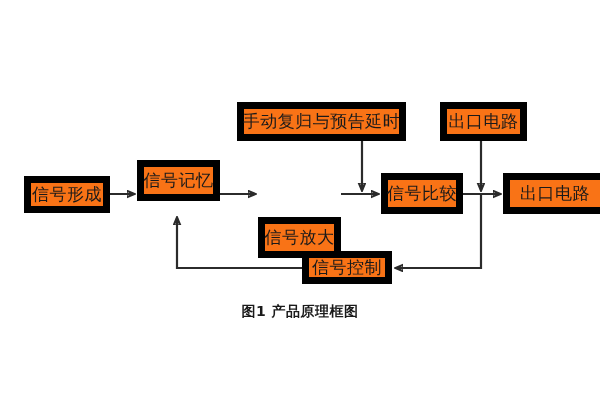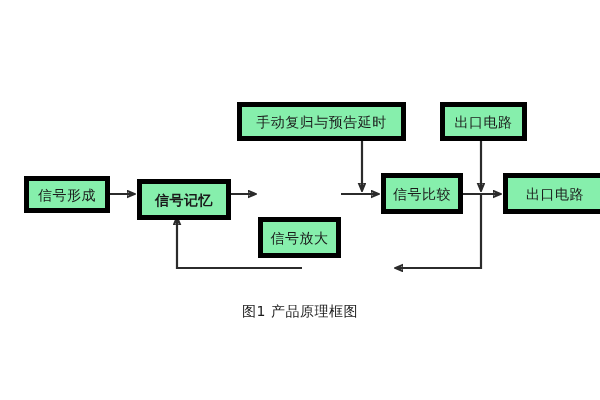--- a/index.html
+++ b/index.html
@@ -11,38 +11,39 @@
     position: relative;
     width: 600px;
     height: 400px;
     background: #ffffff;
     font-family: "DejaVu Sans", "Liberation Sans", sans-serif;
     overflow: hidden;
   }
   .node {
     position: absolute;
     box-sizing: border-box;
-    border: 5px solid #000000;
-    background: #86efac;
+    border: 7px solid #000000;
+    background: #f97316;
     color: #1a1a1a;
     display: flex;
     align-items: center;
     justify-content: center;
-    font-size: 14px;
+    font-size: 17px;
     letter-spacing: 0.5px;
     white-space: nowrap;
     line-height: 1;
   }
   .caption {
     position: absolute;
     color: #1a1a1a;
     font-size: 14px;
     letter-spacing: 0.5px;
     white-space: nowrap;
     text-align: center;
+    font-weight: bold;
   }
   svg.wires {
     position: absolute;
     left: 0;
     top: 0;
     width: 600px;
     height: 400px;
     pointer-events: none;
   }
   svg.wires path, svg.wires line {
@@ -77,21 +78,21 @@
 
     <path d="M481,194 L481,268 L396,268" marker-end="url(#ah)"></path>
 
     <path d="M302,268 L177,268 L177,218" marker-end="url(#ah)"></path>
   </svg>
 
   <div class="node" style="left:24px; top:176px; width:86px; height:37px;">
     <span>信号形成</span>
   </div>
 
-  <div class="node" style="left:137px; top:179px; width:94px; height:41px;font-weight:bold;">
+  <div class="node" style="left:137px; top:160px; width:83px; height:41px;">
     <span>信号记忆</span>
   </div>
 
   <div class="node" style="left:258px; top:173px; width:83px; height:41px;margin-top:44px;">
     <span>信号放大</span>
   </div>
 
   <div class="node" style="left:381px; top:173px; width:82px; height:41px;text-align:right;">
     <span>信号比较</span>
   </div>
@@ -101,16 +102,19 @@
   </div>
 
   <div class="node" style="left:237px; top:102px; width:169px; height:39px;">
     <span>手动复归与预告延时</span>
   </div>
 
   <div class="node" style="left:440px; top:102px; width:87px; height:39px;">
     <span>出口电路</span>
   </div>
 
+  <div class="node" style="left:302px; top:251px; width:90px; height:33px;">
+    <span>信号控制</span>
+  </div>
 
   <div class="caption" style="left:0px; top:303px; width:600px;">图1 产品原理框图</div>
 
 </div>
 
 </body></html>

